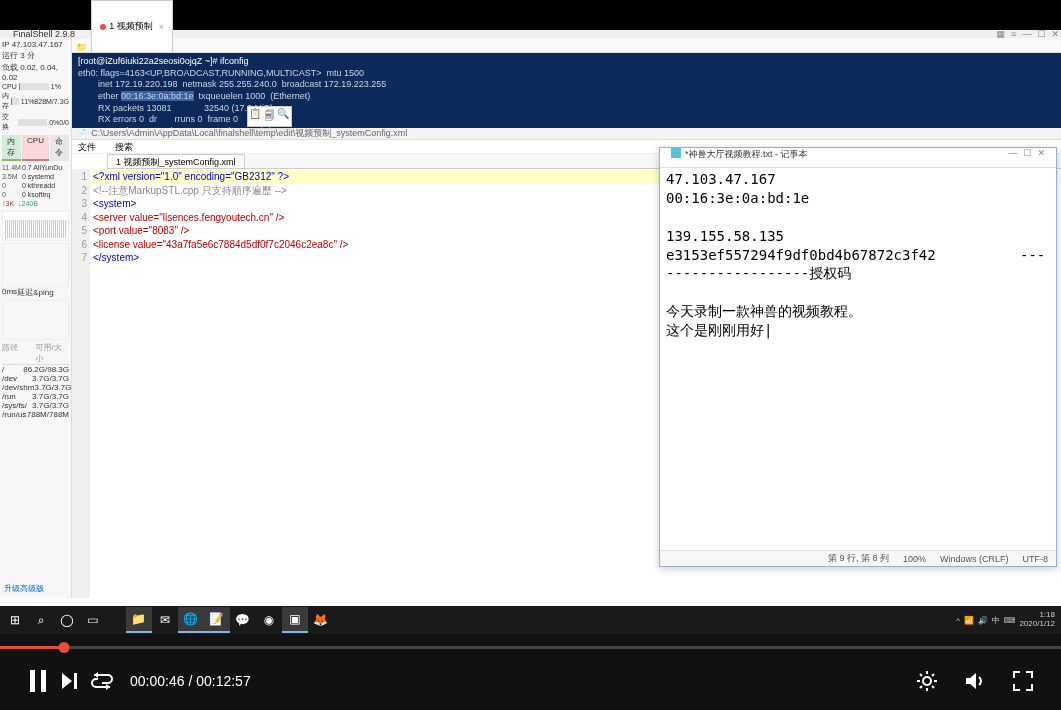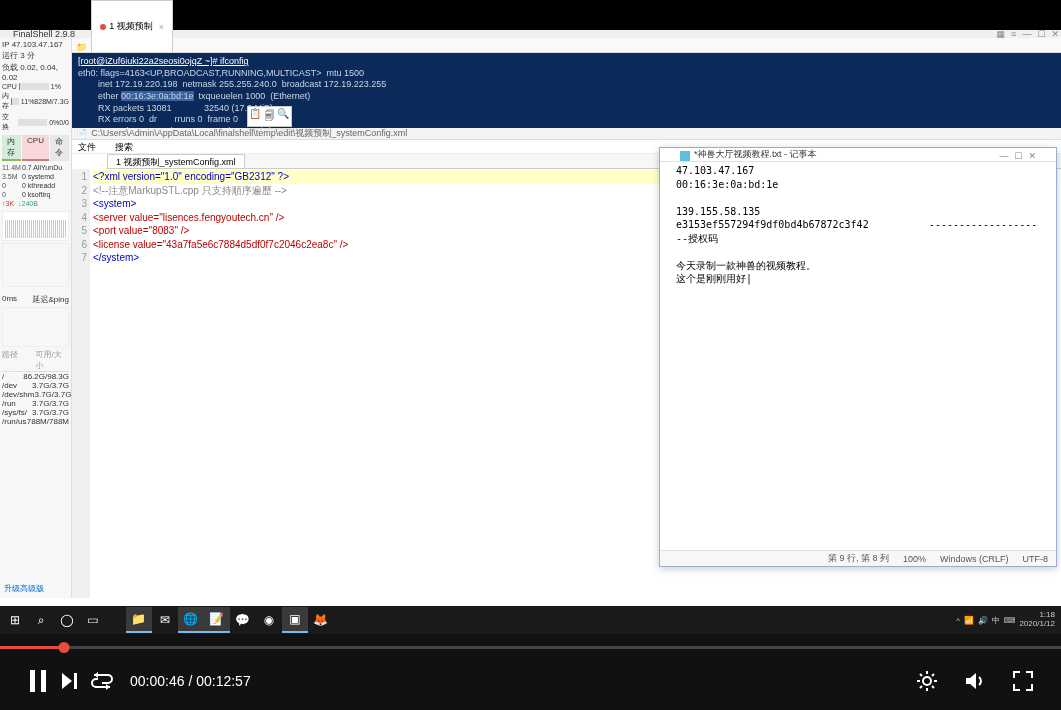--- a/index.html
+++ b/index.html
@@ -14,53 +14,53 @@
 .sidebar .bar .fill { position: absolute; left: 0; top: 0; height: 100%; background: #4a90d9; }
 .tabs-cpu { display: flex; gap: 1px; margin-top: 3px; }
 .tabs-cpu div { padding: 1px 5px; font-size: 8px; background: #e8e8e8; }
 .tabs-cpu .ram { background: #d4edda; border-bottom: 2px solid #8db35c; }
 .tabs-cpu .cpu { background: #f8d7da; border-bottom: 2px solid #c97a7a; }
 .proc-list { margin-top: 2px; font-size: 7px; }
 .proc-list div { display: flex; padding: 1px 0; }
 .proc-list span:first-child { width: 20px; color: #555; }
 .spark { margin-top: 4px; height: 30px; background: linear-gradient(to right, #fff 0%, #fff 100%); border: 1px solid #eee; position: relative; font-size: 7px; }
 .spark::before { content: ""; position: absolute; bottom: 2px; left: 2px; right: 2px; height: 18px; background: repeating-linear-gradient(90deg, #f5b7b1 0 1px, transparent 1px 2px); }
-.ping-label { font-size: 8px; margin-top: 7px; display: flex; justify-content: space-between; }
+.ping-label { font-size: 8px; margin-top: 0; display: flex; justify-content: flex-start; }
 .disk-table { margin-top: 2px; font-size: 8px; }
 .disk-table .hdr { display: flex; color: #999; border-bottom: 1px solid #ddd; }
 .disk-table .hdr span, .disk-table .row span { flex: 1; }
 .disk-table .row { display: flex; }
 .upgrade { position: absolute; bottom: 4px; left: 4px; font-size: 8px; color: #06c; }
 .main { position: absolute; left: 72px; top: 8px; right: 0; height: 560px; display: flex; flex-direction: column; }
 .term-tabs { height: 15px; background: #f9f9f9; border-bottom: 1px solid #ddd; display: flex; align-items: flex-end; font-size: 9px; }
 .term-tabs .folder { padding: 0 4px; color: #2a7; }
 .term-tabs .tab { background: #fff; border: 1px solid #ccc; border-bottom: none; padding: 19px 8px; display: flex; align-items: center; }
 .term-tabs .red-dot { width: 6px; height: 6px; background: #e74c3c; border-radius: 50%; margin-right: 3px; }
 .term-tabs .close { margin-left: 6px; color: #aaa; }
 .terminal { height: 75px; background: #0b2a5a; color: #c8d6e5; font-family: Consolas, monospace; font-size: 9px; padding: 3px 6px; white-space: pre; overflow: hidden; line-height: 1.3; }
-.terminal .prompt { color: #fff; text-decoration: underline; }
+.terminal .prompt { color: #fff; }
 .terminal .eth-line .mac { background: #3a5f9e; }
 .toolbar-float { position: absolute; top: 68px; left: 175px; background: #fff; border: 1px solid #ccc; box-shadow: 0 1px 3px rgba(0,0,0,.2); display: flex; padding: 1px; gap: 3px; font-size: 10px; }
 .editor-path { height: 12px; background: #f3f3f3; border-bottom: 1px solid #ddd; font-size: 9px; color: #666; padding: 0 4px; display: flex; align-items: center; }
 .editor-menu { height: 14px; font-size: 9px; display: flex; gap: 19px; padding: 1px 6px; border-bottom: 1px solid #eee; }
 .editor-tabs { height: 15px; background: #f7f7f7; border-bottom: 1px solid #ccc; display: flex; font-size: 9px; margin-left: 35px; }
 .editor-tabs .etab { background: #fff; border: 1px solid #ccc; border-bottom: none; padding: 1px 8px; }
 .code { font-family: Consolas, monospace; font-size: 10px; display: flex; flex: 1; background: #fff; }
 .gutter { width: 18px; background: #f0f0f0; color: #999; text-align: right; padding: 1px 3px 0 0; line-height: 1.35; }
 .code-body { flex: 1; padding: 1px 3px; line-height: 1.35; }
 .code-body .l1 { background: #ffffc8; }
 .code-body .kw { color: #0000cc; }
 .code-body .attr { color: #b00; }
 .code-body .cmt { color: #888; }
 .notepad { position: absolute; top: 117px; left: 659px; width: 398px; height: 420px; background: #fff; border: 1px solid #9aaccf; box-shadow: 0 2px 8px rgba(0,0,0,.2); display: flex; flex-direction: column; }
-.notepad-title { height: 14px; background: #fff; display: flex; align-items: flex-end; padding: 0 20px; font-size: 9px; color: #333; border-bottom: 1px solid #e0e0e0; }
+.notepad-title { height: 20px; background: #fff; display: flex; align-items: flex-start; padding: 0 11px; font-size: 9px; color: #333; border-bottom: 1px solid #e0e0e0; }
 .notepad-title .np-icon { width: 10px; height: 10px; background: #5bc0de; margin-right: 4px; }
 .notepad-title .np-btns { margin-left: auto; display: flex; gap: 6px; color: #888; }
 .notepad-menu { height: 14px; font-size: 9px; display: flex; gap: 8px; padding: 0 6px; border-bottom: 1px solid #eee; }
-.notepad-body { flex: 1; font-family: Consolas, "Microsoft YaHei", monospace; font-size: 10px; padding: 2px 16px; line-height: 1.35; white-space: pre-wrap; }
+.notepad-body { flex: 1; font-family: Consolas, "Microsoft YaHei", monospace; font-size: 14px; padding: 2px 6px; line-height: 1.35; white-space: pre-wrap; }
 .notepad-status { height: 16px; border-top: 1px solid #e0e0e0; font-size: 9px; color: #555; display: flex; align-items: center; justify-content: flex-end; gap: 14px; padding: 0 8px; background: #f7f7f7; }
 .taskbar { position: absolute; left: 0; right: 0; bottom: 0; height: 28px; background: #1a1a1a; display: flex; align-items: center; padding: 0 2px; }
 .taskbar .tb-icon { width: 26px; height: 26px; display: flex; align-items: center; justify-content: center; color: #fff; font-size: 12px; }
 .taskbar .tb-icon.active { background: #3a3a3a; border-bottom: 2px solid #76b9ed; }
 .taskbar .tray { margin-left: auto; display: flex; align-items: center; gap: 4px; font-size: 8px; color: #ccc; padding-right: 4px; }
 .taskbar .clock { text-align: right; line-height: 1.1; }
 .player { position: absolute; left: 0; right: 0; bottom: 0; height: 76px; background: #111; }
 .progress { height: 18px; position: relative; padding-top: 12px; }
 .progress .track { height: 3px; background: #444; position: relative; }
 .progress .played { position: absolute; left: 0; top: 0; height: 100%; width: 6%; background: #e74c3c; }

